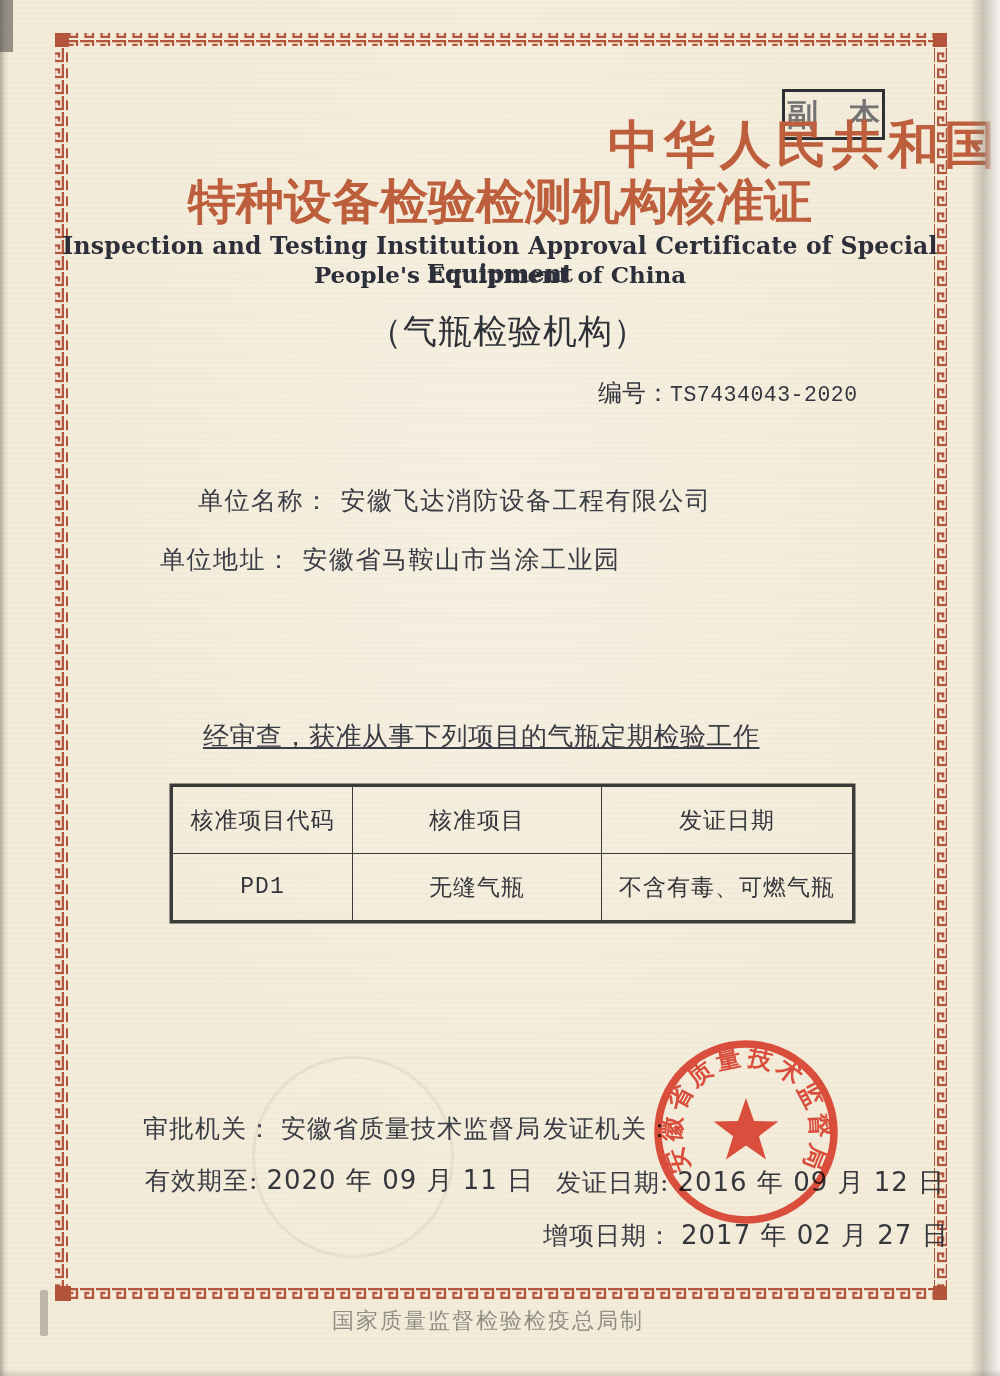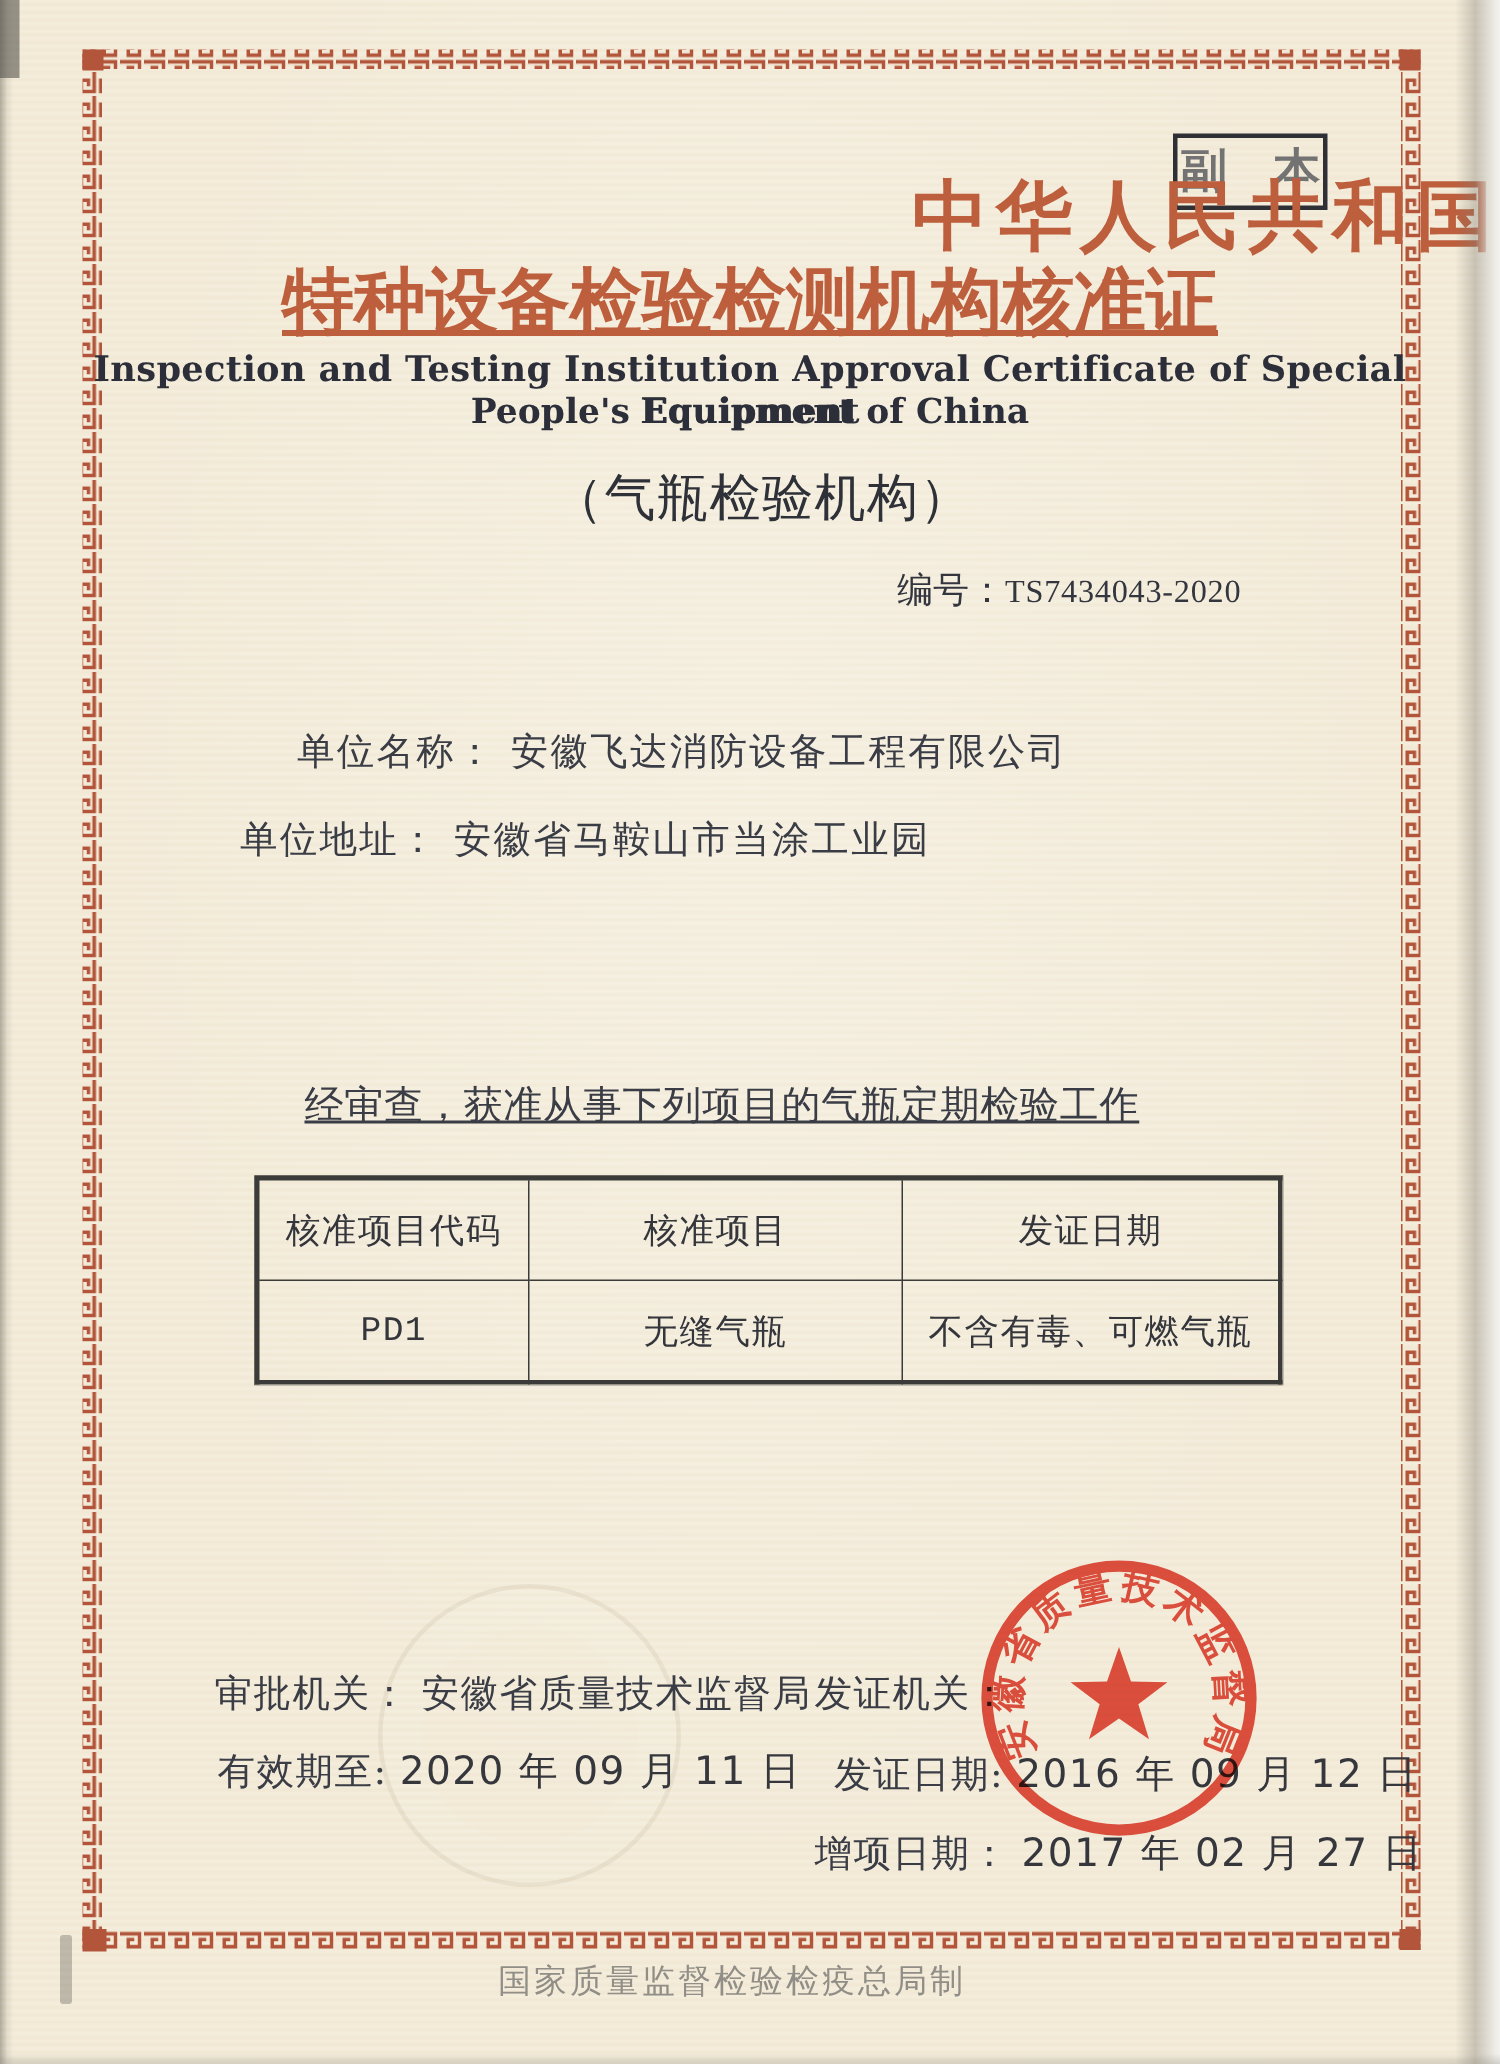--- a/index.html
+++ b/index.html
@@ -34,29 +34,29 @@
   .border-frame{position:absolute;left:0;top:0;pointer-events:none;}
 
   .copy-box{
     position:absolute;left:782px;top:89px;width:97px;height:45px;
     border:3px solid #2f3036;display:flex;align-items:center;justify-content:center;
     font-size:31px;font-weight:600;color:#737373;line-height:1;
   }
   .title-cn1{position:absolute;left:0;right:0;top:116px;text-align:right;margin:0;
     font-size:51px;font-weight:700;color:#bd5e3c;letter-spacing:5px;line-height:1.1;}
   .title-cn2{position:absolute;left:0;right:0;top:175px;text-align:center;margin:0;
-    font-size:48px;font-weight:700;color:#bd5e3c;letter-spacing:0px;line-height:1.1;text-decoration:underline;}
+    font-size:48px;font-weight:700;color:#bd5e3c;letter-spacing:0px;line-height:1.1;}
   .title-en1{position:absolute;left:0;right:0;top:232px;text-align:center;
     font-size:23.5px;font-weight:700;color:#2c2f3a;letter-spacing:0.2px;}
   .title-en2{position:absolute;left:0;right:0;top:261px;text-align:center;
     font-size:23px;font-weight:700;color:#2c2f3a;}
   .subtitle{position:absolute;left:0;right:0;top:309px;text-align:center;
     font-size:34px;font-weight:500;color:#2e3138;transform:translateX(8px);letter-spacing:1px;}
   .cert-no{position:absolute;left:598px;top:377px;font-size:24px;color:#33363e;}
-  .cert-no .num{font-family:Liberation Serif, serif;font-size:21.5px;letter-spacing:0.5px;}
+  .cert-no .num{font-family:Liberation Mono, monospace;font-size:21.5px;letter-spacing:0.5px;}
 
   .field{position:absolute;left:160px;font-size:25px;color:#3a3d45;letter-spacing:1.5px;}
   .field .value{margin-left:10px;}
   .f-name{top:484px;margin-left:38px;}
   .f-addr{top:543px;}
 
   .statement{position:absolute;left:203px;top:719px;font-size:26px;color:#3a3d45;letter-spacing:0.5px;text-decoration:underline;}
 
   table.approval{
     position:absolute;left:170px;top:784px;width:682px;height:137px;

